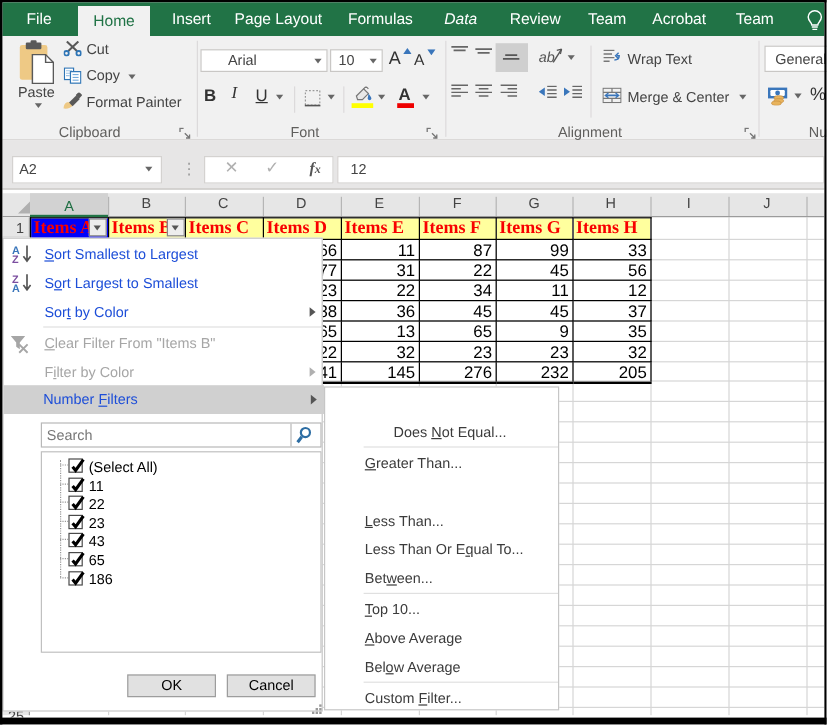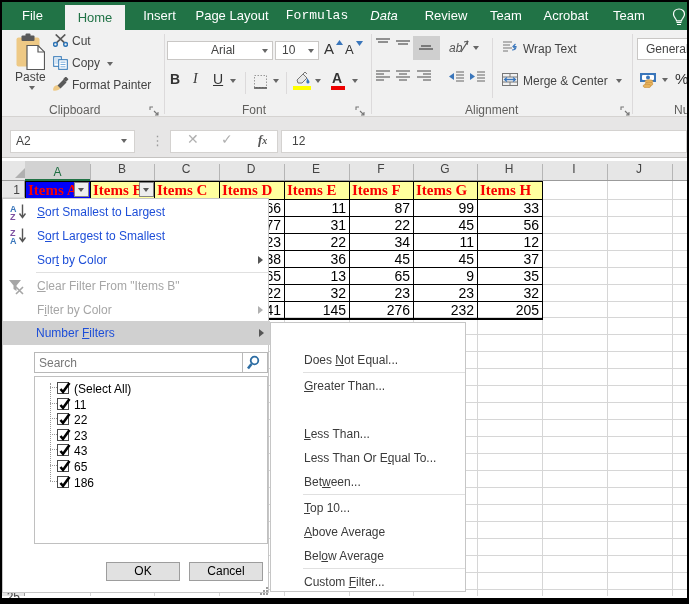--- a/index.html
+++ b/index.html
@@ -240,21 +240,21 @@
         <div class="tri"></div>
       </div>
   </div>
 
   <div id="frame-top" class="abs"></div>
   <div id="tabbar" class="abs">
     <div class="tab" style="left:8px;width:45px;">File</div>
     <div id="tab-home">Home</div>
     <div class="tab" style="left:130px;width:55px;">Insert</div>
     <div class="tab" style="left:190px;width:80px;">Page Layout</div>
-    <div class="tab" style="left:282px;width:66px;font-family:Liberation Mono, monospace;">Formulas</div>
+    <div class="tab" style="left:282px;width:66px;">Formulas</div>
     <div class="tab" style="left:360px;width:44px;font-style:italic;">Data</div>
     <div class="tab" style="left:415px;width:58px;">Review</div>
     <div class="tab" style="left:482px;width:44px;">Team</div>
     <div class="tab" style="left:532px;width:64px;">Acrobat</div>
     <div class="tab" style="left:606px;width:42px;">Team</div>
     <svg class="abs" style="left:670px;top:6px" width="14" height="19" viewBox="0 0 14 19">
         <path d="M7 1 C3.7 1 1.5 3.4 1.5 6.2 C1.5 8 2.5 9.3 3.3 10.3 C4 11.1 4.4 11.8 4.5 12.8 L9.5 12.8 C9.6 11.8 10 11.1 10.7 10.3 C11.5 9.3 12.5 8 12.5 6.2 C12.5 3.4 10.3 1 7 1 Z" fill="none" stroke="#fff" stroke-width="1.2"></path>
         <path d="M4.5 14.5 L9.5 14.5 M5 16.5 L9 16.5" stroke="#fff" stroke-width="1.2"></path>
       </svg>
   </div>
@@ -291,21 +291,21 @@
           <path d="M5.5 8.5 L11.5 2.5 L14.5 5.5 L8.5 11.5 Z" fill="#595959"></path>
           <rect x="11.8" y="0.3" width="4" height="4" rx="0.8" transform="rotate(45 13.8 2.3)" fill="#595959"></rect>
         </svg>
       <div class="rtext" style="left:70px;top:48px;">Format Painter</div>
       <div class="glabel" style="left:47px;">Clipboard</div>
       <svg class="abs launcher" style="left:147px;top:76px" width="10" height="10" viewBox="0 0 10 10">
           <path d="M1 4 L1 1 L4 1 M6 9 L9 9 L9 6 M5 5 L9 9 M9 9 L9 7 M9 9 L7 9" stroke="#777" stroke-width="1.1" fill="none"></path>
         </svg>
     </div>
     <div id="grp-font">
-      <div class="combo" style="left:165px;top:11px;width:106px;height:19px;line-height:17px;padding-left:6px;text-align:center;">Arial</div>
+      <div class="combo" style="left:165px;top:11px;width:106px;height:19px;line-height:17px;padding-left:22px;">Arial</div>
       <div class="caret" style="left:260px;top:19px;"></div>
       <div class="combo" style="left:273px;top:11px;width:44px;height:19px;line-height:17px;padding-left:6px;">10</div>
       <div class="caret" style="left:306px;top:19px;"></div>
       <div class="rtext" style="left:322px;top:10px;font-size:15px;color:#333;">A</div>
       <svg class="abs" style="left:334px;top:10px" width="7" height="5">
           <path d="M3.5 0 L7 5 L0 5 Z" fill="#3a76bb"></path>
         </svg>
       <div class="rtext" style="left:343px;top:12px;font-size:13px;color:#333;">A</div>
       <svg class="abs" style="left:354px;top:11px" width="7" height="5">
           <path d="M0 0 L7 0 L3.5 5 Z" fill="#3a76bb"></path>
@@ -559,21 +559,21 @@
             <rect x="7" y="4" width="2" height="2"></rect>
             <rect x="1" y="7" width="2" height="2"></rect>
             <rect x="4" y="7" width="2" height="2"></rect>
             <rect x="7" y="7" width="2" height="2"></rect>
           </g>
         </svg>
       </div>
   </div>
 
   <div id="submenu" class="abs">
-    <div class="smi" style="top:25px;">
+    <div class="smi" style="top:25px;margin-left:24px;">
         <span class="txt">Does <u>N</u>ot Equal...</span>
       </div>
     <div class="msep" style="top:49px;left:32px;width:162px;"></div>
     <div class="smi" style="top:51px;">
         <span class="txt"><u>G</u>reater Than...</span>
       </div>
     <div class="smi" style="top:99px;">
         <span class="txt"><u>L</u>ess Than...</span>
       </div>
     <div class="smi" style="top:123px;">

